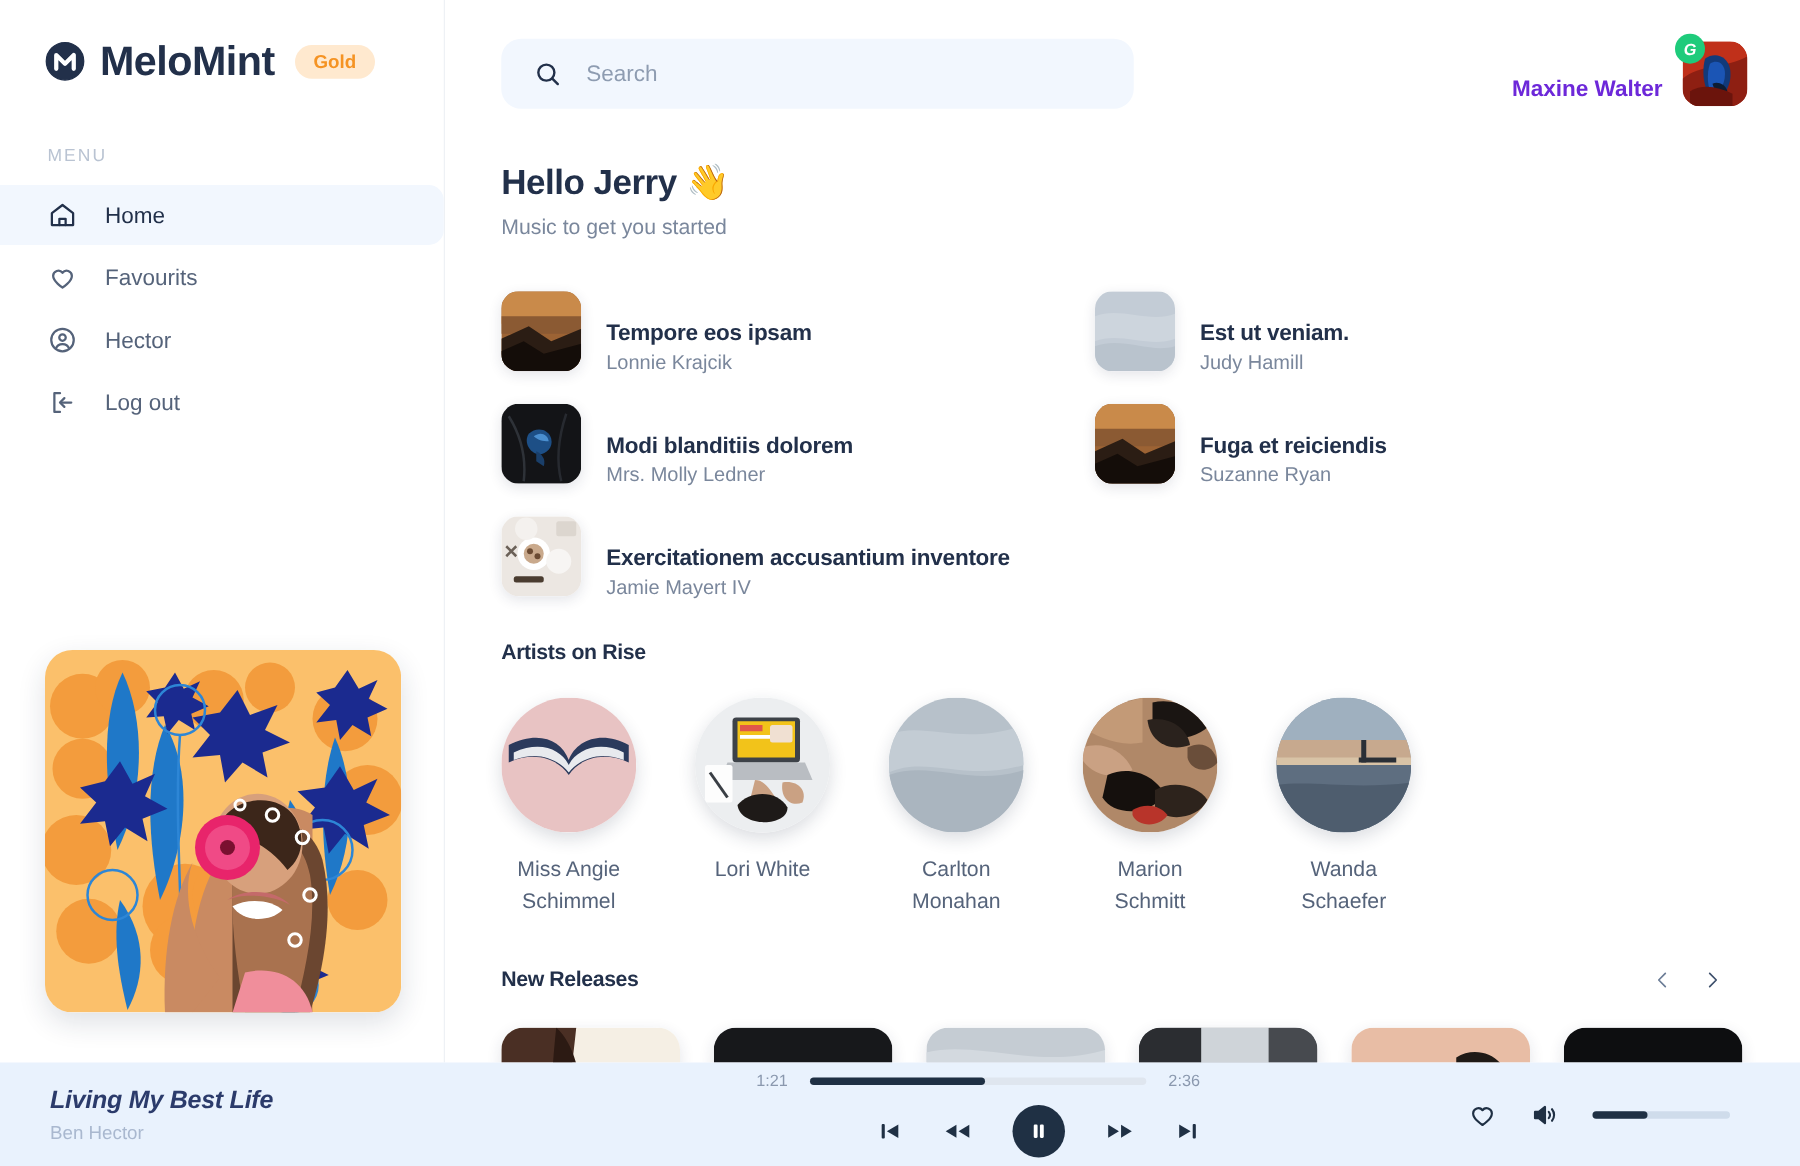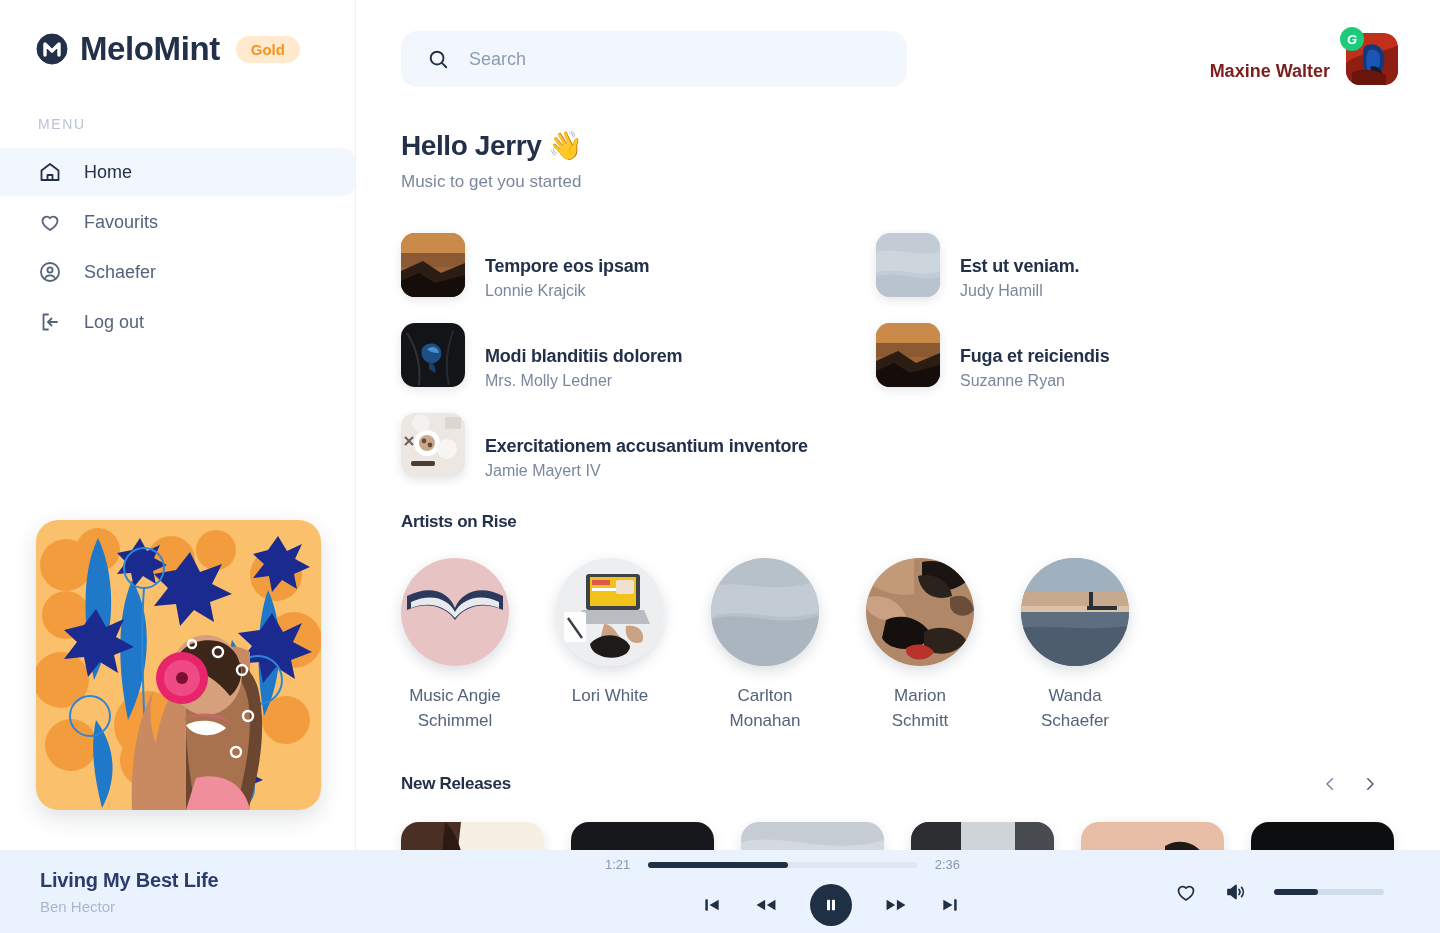--- a/index.html
+++ b/index.html
@@ -50,21 +50,21 @@
   .search{
     position:relative; width:506px; height:56px; background:#f2f7fe;
     border-radius:16px; display:flex; align-items:center; padding-left:26px; gap:20px;
   }
   .search input{
     border:none; background:transparent; outline:none; width:400px;
     font-family:"Liberation Sans", sans-serif; font-size:18px; color:#2b3c55;
   }
   .search input::placeholder{ color:#8e9cb1; }
   .user{ margin-left:auto; display:flex; align-items:center; gap:16px; padding-right:22px; }
-  .user-name{ font-size:18px; font-weight:600; color:#7f1d1d;margin-top:25px; }
+  .user-name{ font-size:18px; font-weight:600; color:#6d28d9;margin-top:25px; }
   .avatar-wrap{ position:relative; width:52px; height:52px; flex:none; }
   .avatar{ width:52px; height:52px; border-radius:14px; overflow:hidden; display:block; }
   .avatar svg{ width:100%; height:100%; display:block; }
   .avatar-badge{
     position:absolute; left:-6px; top:-6px; width:24px; height:24px; border-radius:50%;
     background:#1ecb7b; display:flex; align-items:center; justify-content:center;
     color:#fff; font-size:13px; font-weight:700; font-style:italic;
   }
 
   .greet{ padding:42px 0 0 45px; }
@@ -106,21 +106,21 @@
     box-shadow:0 4px 12px rgba(30,45,70,.12); cursor:pointer;
   }
   .release svg{ width:100%; height:100%; display:block; }
 
   
   .player{
     position:absolute; left:0; bottom:0; width:1440px; height:83px;
     background:#e9f2fd; display:flex; align-items:center;
   }
   .np{ width:490px; padding-left:40px; }
-  .np-title{ font-size:20px; font-weight:700; color:#2b3b6b; letter-spacing:-0.2px; }
+  .np-title{ font-size:20px; font-weight:700; color:#2b3b6b; letter-spacing:-0.2px;font-style:italic; }
   .np-artist{ font-size:15px; color:#a9b8cf; margin-top:6px; }
   .center{ width:470px; display:flex; flex-direction:column; align-items:flex-end; }
   .progress-row{ display:flex; align-items:center; gap:13px; width:355px; }
   .time{ font-size:13px; color:#8a98ae; width:30px; }
   .time.right{ text-align:right; }
   .track{
     flex:1; height:6px; border-radius:4px; background:#dfe6ef; position:relative; cursor:pointer;
   }
   .track-fill{ position:absolute; left:0; top:0; height:6px; border-radius:4px; background:#1f3044; }
   .controls{ display:flex; align-items:center; gap:32px; margin-top:12px; }
@@ -168,21 +168,21 @@
         </svg>
         <span>Favourits</span>
       </div>
 
       <div class="nav-item">
         <svg class="ico" viewBox="0 0 24 24" fill="none" stroke="#55637a" stroke-width="1.8" stroke-linecap="round" stroke-linejoin="round">
           <circle cx="12" cy="12" r="9"></circle>
           <circle cx="12" cy="10" r="2.6"></circle>
           <path d="M6.6 19a5.8 5.8 0 0 1 10.8 0"></path>
         </svg>
-        <span>Schaefer</span>
+        <span>Hector</span>
       </div>
 
       <div class="nav-item">
         <svg class="ico" viewBox="0 0 24 24" fill="none" stroke="#55637a" stroke-width="1.8" stroke-linecap="round" stroke-linejoin="round">
           <path d="M10 4.5H5.5v15H10"></path>
           <path d="M19 12H10.5"></path>
           <path d="M13.5 8.5 10 12l3.5 3.5"></path>
         </svg>
         <span>Log out</span>
       </div>
@@ -392,21 +392,21 @@
     <div class="artists">
 
       <div class="artist">
         <div class="artist-img">
           <svg viewBox="0 0 108 108">
             <rect width="108" height="108" fill="#e8c3c3"></rect>
             <path d="M6 38 C30 26 48 34 54 50 C60 34 80 26 102 38 L102 52 C80 42 62 50 54 62 C46 50 28 42 6 52 Z" fill="#2b3a5c"></path>
             <path d="M10 44 C32 34 48 42 54 54 C60 42 78 34 98 44 L98 50 C78 42 62 50 54 60 C46 50 30 42 10 50 Z" fill="#e8eaee"></path>
           </svg>
         </div>
-        <div class="artist-name">Music Angie Schimmel</div>
+        <div class="artist-name">Miss Angie Schimmel</div>
       </div>
 
       <div class="artist">
         <div class="artist-img">
           <svg viewBox="0 0 108 108">
             <rect width="108" height="108" fill="#eceef0"></rect>
             <rect x="30" y="16" width="54" height="36" rx="3" fill="#3d4248"></rect>
             <rect x="34" y="19" width="46" height="29" fill="#f2c31a"></rect>
             <rect x="36" y="22" width="18" height="5" fill="#e0574a"></rect>
             <rect x="36" y="30" width="24" height="3" fill="#ffffff"></rect>

